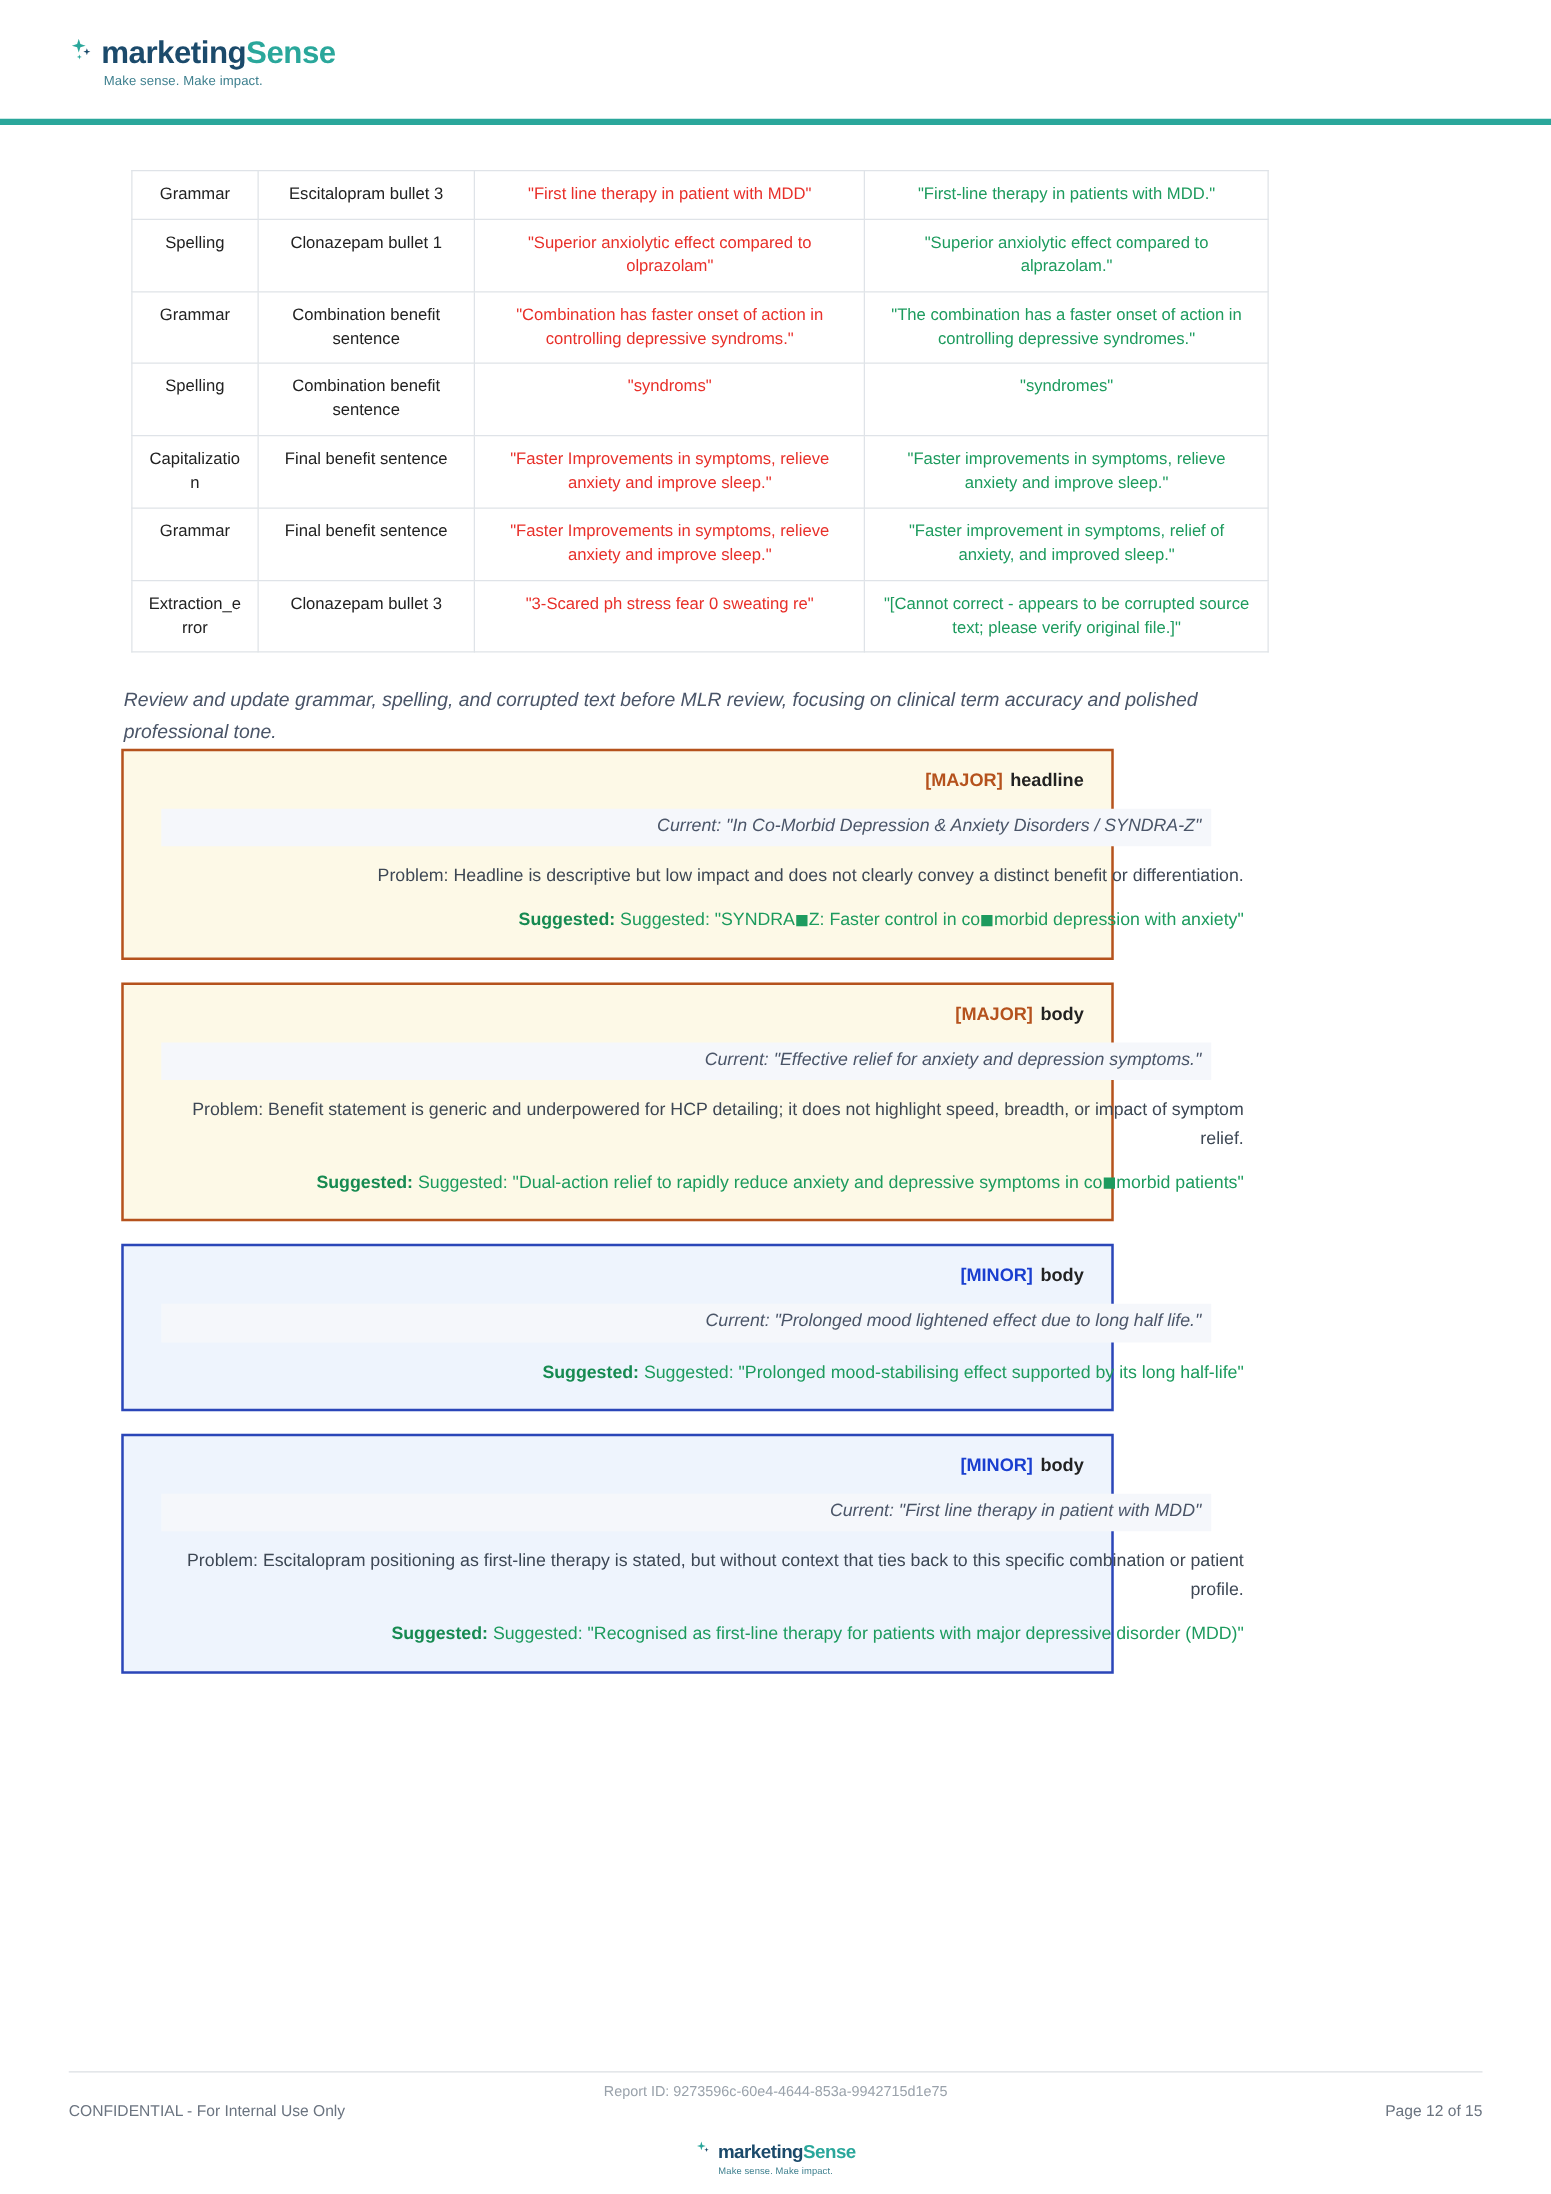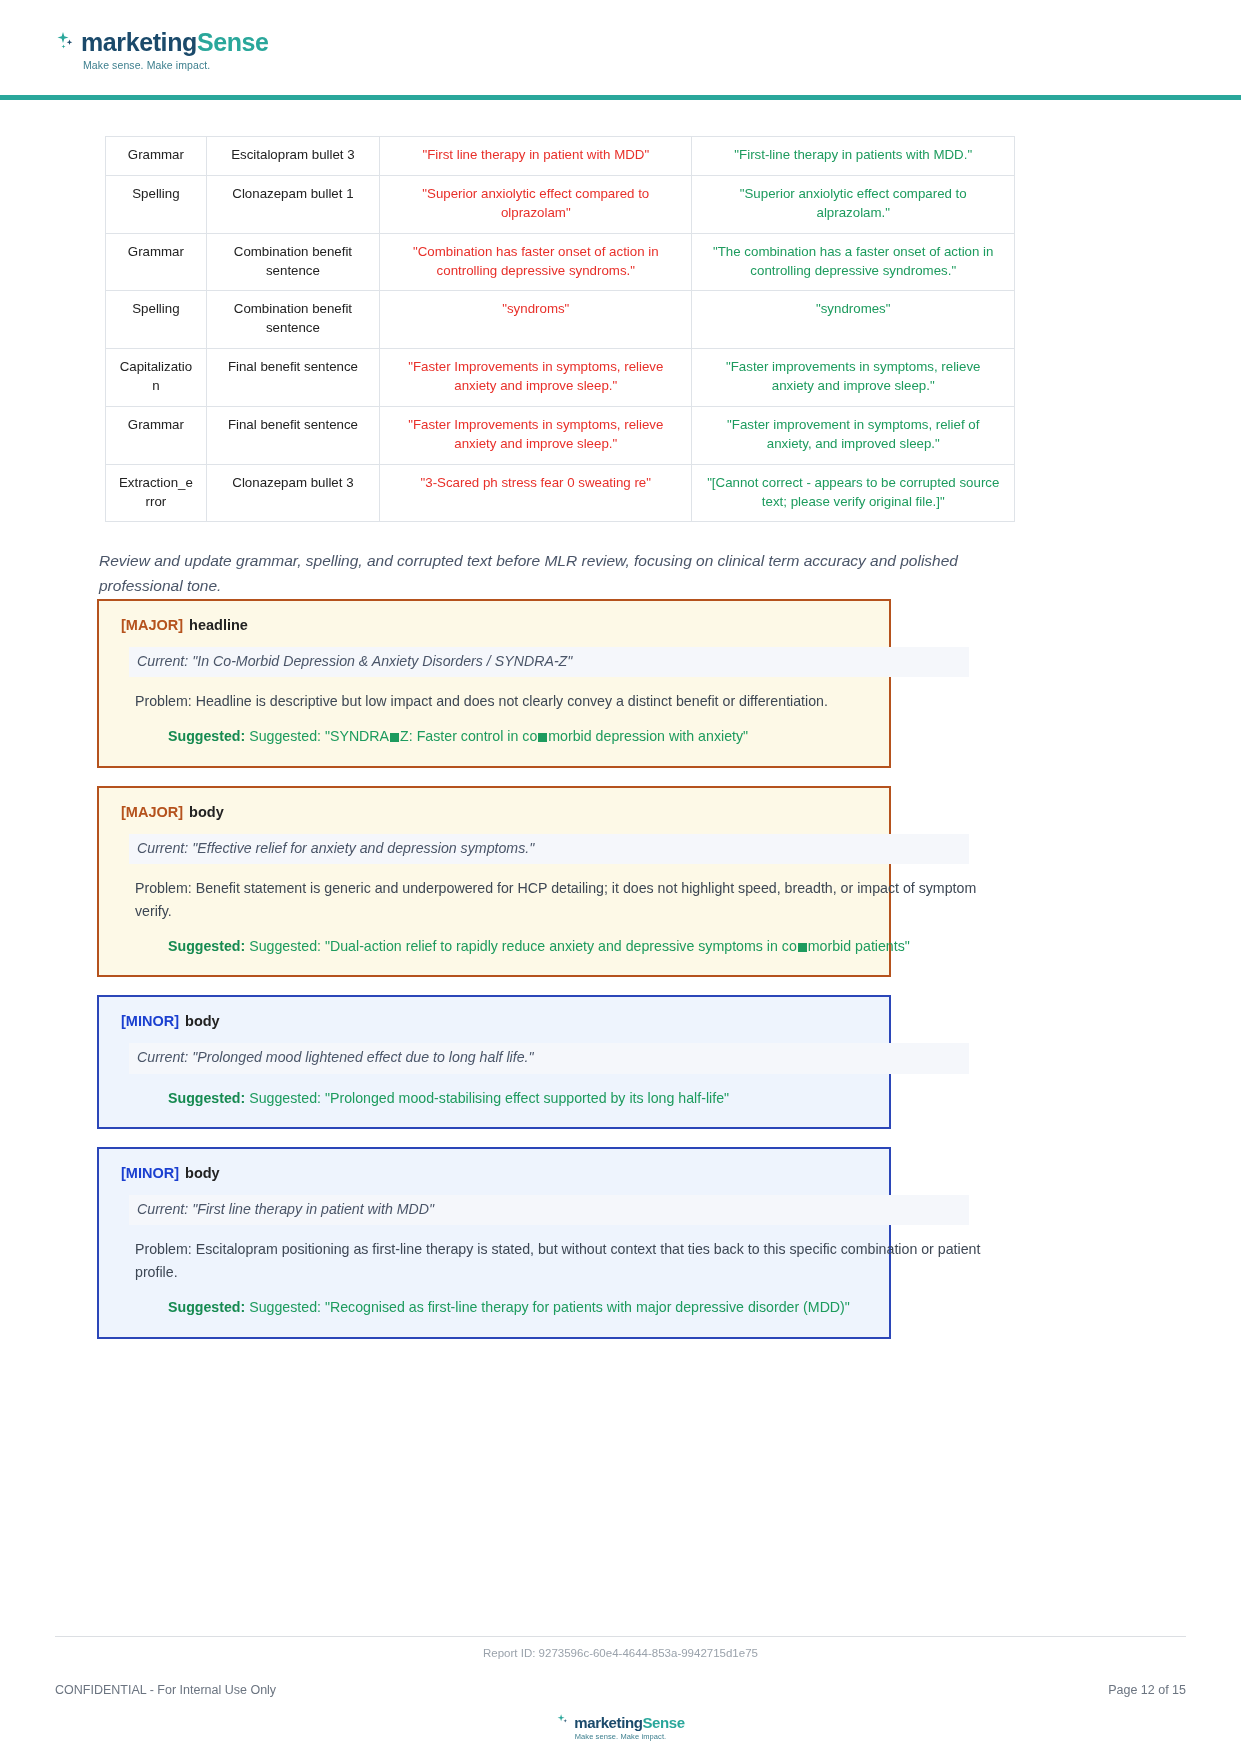--- a/index.html
+++ b/index.html
@@ -80,20 +80,21 @@
 
   
   .issues-title {
     margin: 62px 0 16px 34px;
     font-size: 20px; font-weight: bold; color: #1b3a5c;
   }
   .issue-card {
     margin: 0 0 18px 42px;
     width: 794px;
     padding: 16px 22px 18px 22px;
+    text-align: right;
   }
   .issue-card.major {
     background: #fdf9e7;
     border: 2px solid #b5521d;
   }
   .issue-card.minor {
     background: #eef4fd;
     border: 2px solid #2b46b8;
   }
   .issue-head {
@@ -135,21 +136,21 @@
   .page-footer {
     position: absolute;
     left: 0; right: 0; bottom: 0;
     padding: 0 55px 14px 55px;
   }
   .footer-rule {
     border-top: 1px solid #dcdfe3;
     margin: 0 0 10px 0;
   }
   .report-id {
-    text-align: center; font-size: 11.5px; color: #9aa2ab; margin-bottom: 24px;
+    text-align: center; font-size: 11.5px; color: #9aa2ab; margin-bottom: 2px;
   }
   .footer-row {
     display: flex; justify-content: space-between; align-items: flex-start;
     font-size: 12.5px; color: #6b7480;
   }
   .footer-logo {
     margin-top: 16px; text-align: center;
   }
   .footer-logo .logo-word { font-size: 15px; }
   .footer-logo .logo-tag { font-size: 7.5px; margin-left: 0; margin-top: 1px; }
@@ -238,21 +239,21 @@
     <div class="issue-problem">Problem: Headline is descriptive but low impact and does not clearly convey a distinct benefit or differentiation.</div>
     <div class="issue-suggested"><b>Suggested:</b><span> Suggested: "SYNDRA</span><span class="tofu"></span><span>Z: Faster control in co</span><span class="tofu"></span><span>morbid depression with anxiety"</span></div>
   </div>
 
   <div class="issue-card major">
     <div class="issue-head">
       <span class="sev major">[MAJOR]</span>
       <span class="issue-loc">body</span>
     </div>
     <div class="issue-current">Current: "Effective relief for anxiety and depression symptoms."</div>
-    <div class="issue-problem">Problem: Benefit statement is generic and underpowered for HCP detailing; it does not highlight speed, breadth, or impact of symptom verify.</div>
+    <div class="issue-problem">Problem: Benefit statement is generic and underpowered for HCP detailing; it does not highlight speed, breadth, or impact of symptom relief.</div>
     <div class="issue-suggested"><b>Suggested:</b><span> Suggested: "Dual-action relief to rapidly reduce anxiety and depressive symptoms in co</span><span class="tofu"></span><span>morbid patients"</span></div>
   </div>
 
   <div class="issue-card minor">
     <div class="issue-head">
       <span class="sev minor">[MINOR]</span>
       <span class="issue-loc">body</span>
     </div>
     <div class="issue-current">Current: "Prolonged mood lightened effect due to long half life."</div>
     <div class="issue-suggested"><b>Suggested:</b><span> Suggested: "Prolonged mood-stabilising effect supported by its long half-life"</span></div>

